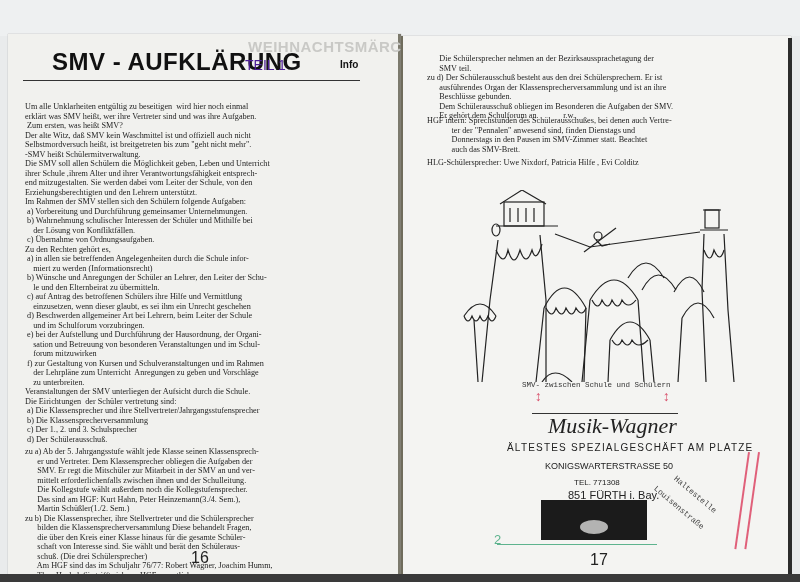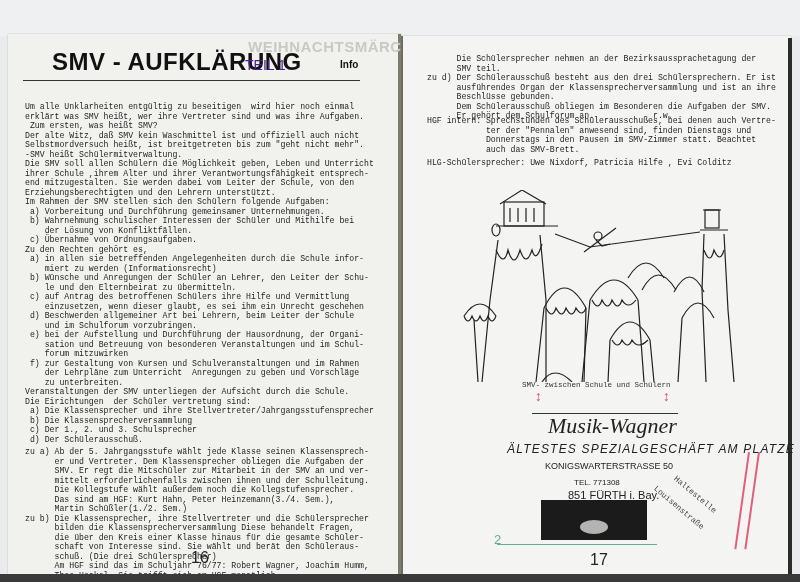--- a/index.html
+++ b/index.html
@@ -25,21 +25,21 @@
   .title {
     position:absolute; left:27px; top:0; font-family:"Liberation Sans", sans-serif;
     font-size:24px; font-weight:bold; color:#111; letter-spacing:0.5px;
   }
   .teil { position:absolute; left:220px; top:9px; font-family:"Liberation Sans", sans-serif; font-size:14px; color:#4c1d95; }
   .info { position:absolute; left:315px; top:11px; font-family:"Liberation Sans", sans-serif; font-size:10px; font-weight:bold; color:#111; }
   .title-rule { position:absolute; left:23px; top:80px; width:337px; height:1px; background:#333; }
 
   .tw {
     position:absolute; font-size:8.2px; line-height:9.5px; color:#1e1e1e; white-space:pre;
-    font-family:Liberation Mono, monospace;
+    font-family:Liberation Serif, serif;
   }
   .line { display:block; height:9.5px; }
 
   .pagenum { position:absolute; font-family:"Liberation Sans", sans-serif; font-size:16px; color:#222; }
 
   .caption { position:absolute; left:522px; top:381px; font-size:7.5px; color:#333; white-space:pre; font-family:"Liberation Mono", monospace; }
   .arrow { position:absolute; width:8px; color:#d8506b; font-size:14px; line-height:14px; text-align:center; }
   .ad-rule { position:absolute; left:532px; top:413px; width:146px; height:1px; background:#333; }
   .ad-name { position:absolute; left:548px; top:413px; font-family:"Liberation Serif", serif; font-style:italic; font-size:22px; color:#222; }
   .ad-line { position:absolute; font-family:"Liberation Sans", sans-serif; color:#222; white-space:pre; }
@@ -116,21 +116,21 @@
     <path d="M82,192 q12,-18 30,0"></path>
   </g>
 </svg>
 
 <div class="caption">SMV- zwischen Schule und Schülern</div>
 <div class="arrow" style="left:534px; top:390px;">↕</div>
 <div class="arrow" style="left:662px; top:390px;">↕</div>
 <div class="ad-rule"></div>
 
 <div class="ad-name">Musik-Wagner</div>
-<div class="ad-line" style="left:507px; top:442px; font-size:12px; letter-spacing:1.2px;font-style:italic;">ÄLTESTES SPEZIALGESCHÄFT AM PLATZE</div>
+<div class="ad-line" style="left:507px; top:442px; font-size:10px; letter-spacing:1.2px;">ÄLTESTES SPEZIALGESCHÄFT AM PLATZE</div>
 <div class="ad-line" style="left:545px; top:461px; font-size:9px;">KONIGSWARTERSTRASSE 50</div>
 <div class="ad-line" style="left:574px; top:478px; font-size:8px;">TEL. 771308</div>
 <div class="ad-line" style="left:568px; top:489px; font-size:11px;">851 FÜRTH i. Bay.</div>
 <div class="ad-image"></div>
 <div class="ad-image-hl"></div>
 
 <div class="handwrite" style="left:678px; top:474px; transform:rotate(40deg);">Haltestelle</div>
 <div class="handwrite" style="left:658px; top:484px; transform:rotate(40deg);">Louisenstraße</div>
 <div class="red-stroke" style="left:748px; top:452px; height:98px; transform:rotate(8deg);"></div>
 <div class="red-stroke" style="left:758px; top:452px; height:98px; transform:rotate(8deg);"></div>

